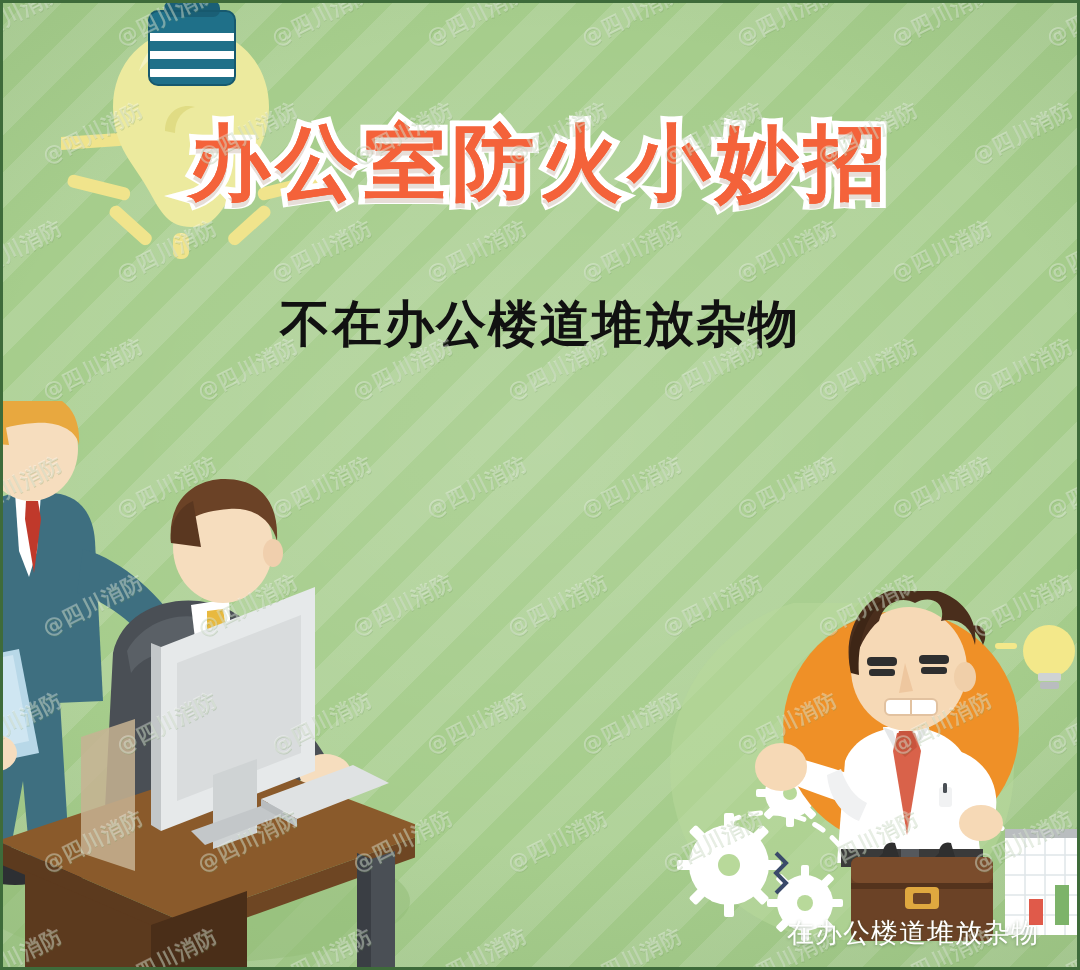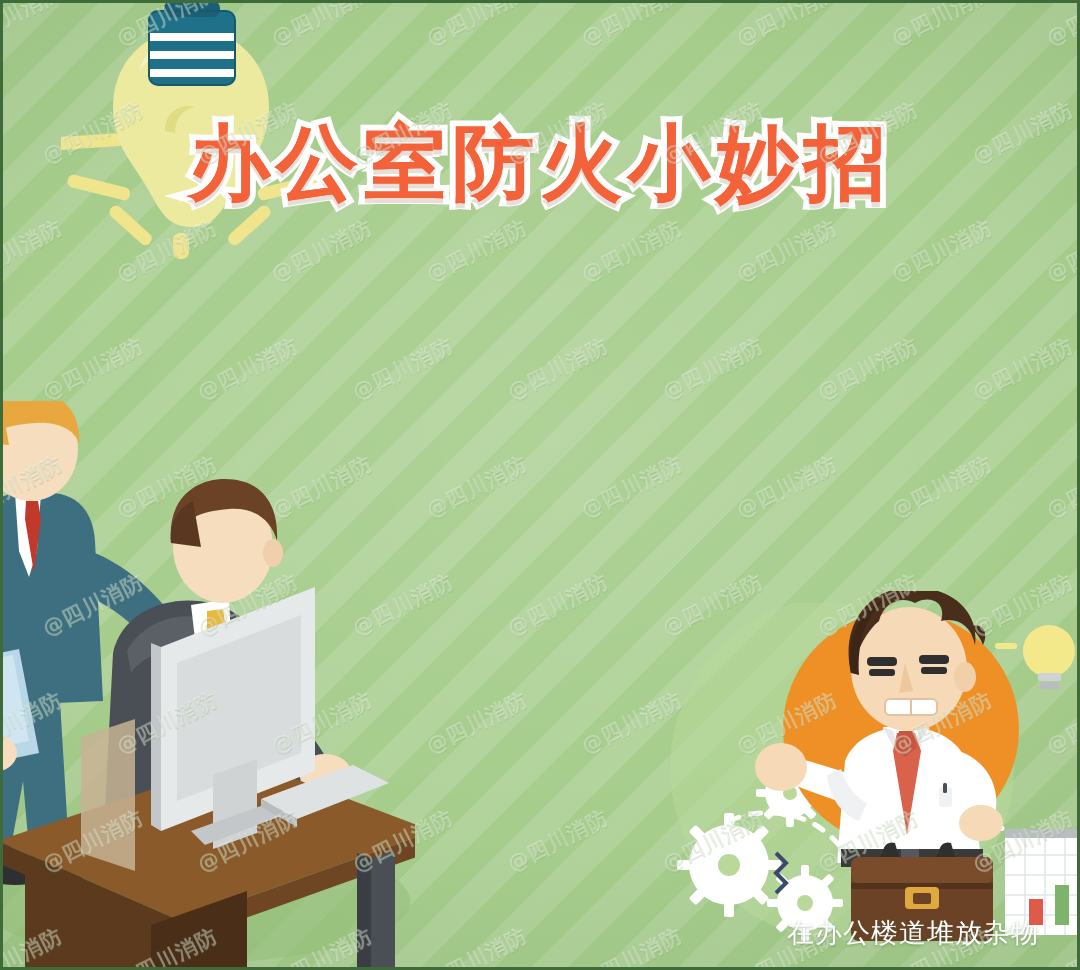--- a/index.html
+++ b/index.html
@@ -355,20 +355,21 @@
         <rect x="88" y="56" width="86" height="8" fill="#ffffff"></rect>
         <rect x="88" y="74" width="86" height="8" fill="#ffffff"></rect>
         <rect x="88" y="16" width="86" height="74" rx="9" fill="none" stroke="#17596e" stroke-width="2"></rect>
       </g>
     </svg>
   </div>
 
   <div class="title">办公室防火小妙招</div>
   <div class="title-inner">办公室防火小妙招</div>
 
+  <div class="subtitle">不在办公楼道堆放杂物</div>
 
 
   <div class="watermark-layer" id="watermark-layer">
       <span class="wm" style="left: 74px; top: 118px; color: rgba(255, 255, 255, 0.34); transform: rotate(-27deg);">@四川消防</span>
       <span class="wm" style="left: 229px; top: 118px; color: rgba(255, 255, 255, 0.34); transform: rotate(-27deg);">@四川消防</span>
       <span class="wm" style="left: 384px; top: 118px; color: rgba(255, 255, 255, 0.34); transform: rotate(-27deg);">@四川消防</span>
       <span class="wm" style="left: 539px; top: 118px; color: rgba(255, 255, 255, 0.34); transform: rotate(-27deg);">@四川消防</span>
       <span class="wm" style="left: 694px; top: 118px; color: rgba(255, 255, 255, 0.34); transform: rotate(-27deg);">@四川消防</span>
       <span class="wm" style="left: 849px; top: 118px; color: rgba(255, 255, 255, 0.34); transform: rotate(-27deg);">@四川消防</span>
       <span class="wm" style="left: 1004px; top: 118px; color: rgba(255, 255, 255, 0.34); transform: rotate(-27deg);">@四川消防</span>

